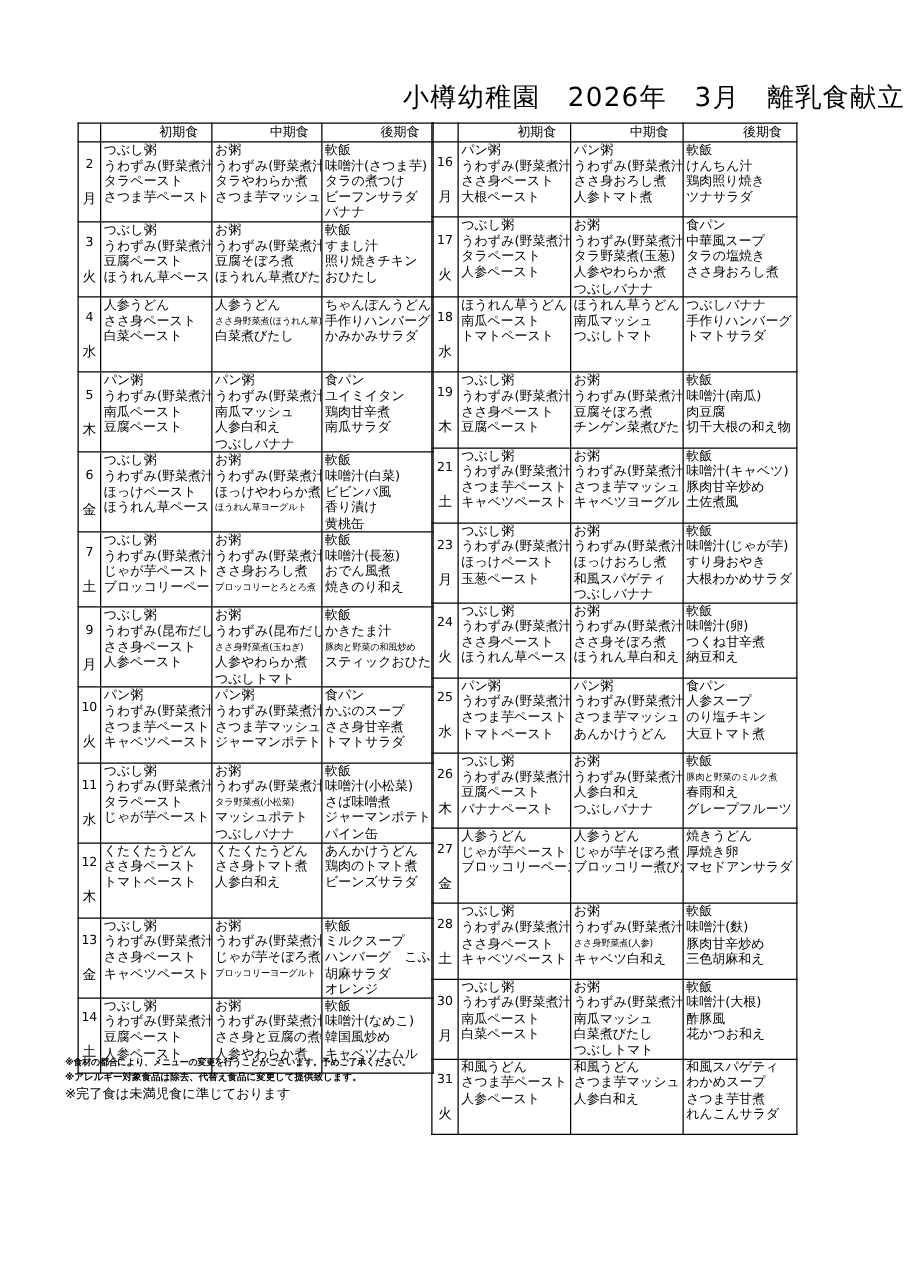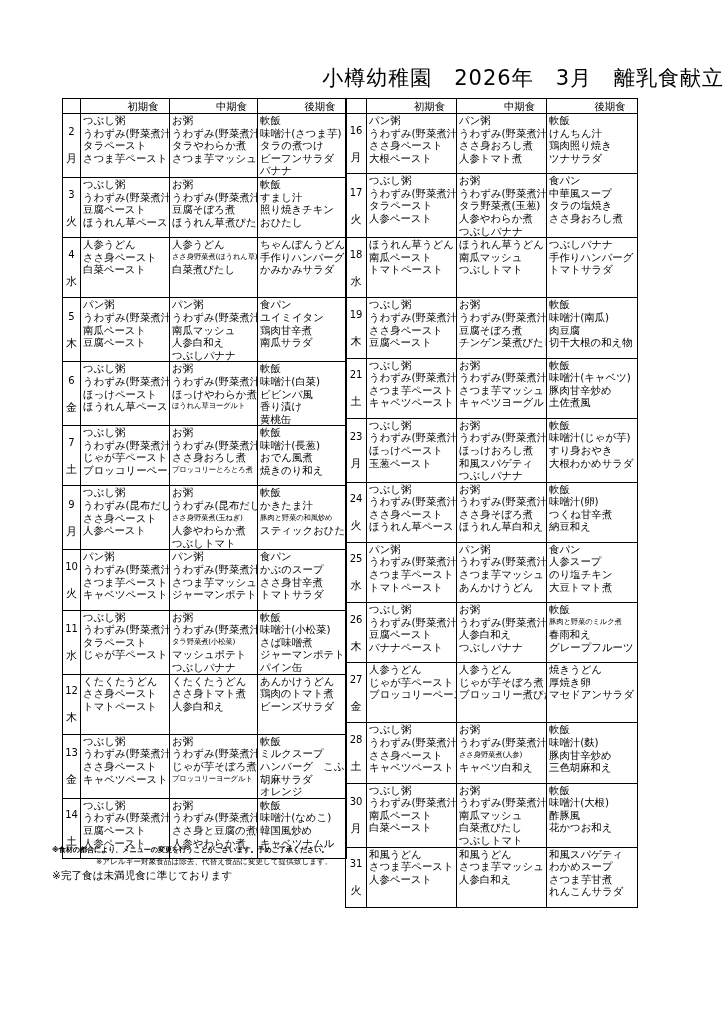--- a/index.html
+++ b/index.html
@@ -23,21 +23,21 @@
     table.menu td.day .num { display: block; margin-bottom: 14px; }
     table.menu td.day .wd { display: block; font-size: 11px; }
     table.menu td.meal { padding: 0 0 0 2px; }
     table.menu td.meal .item { display: block; }
     table.menu td.meal .item.small { font-size: 7.4px; letter-spacing: -0.2px; }
     table.menu tr.row td { height: 60.2px; }
     #left-table { left: 62px; top: 98px; width: 284px; border-left: 1px solid #000; }
     #right-table { left: 345px; top: 98px; width: 292px; }
     .notes { position: absolute; left: 52px; top: 844px; width: 284px; }
     .notes .n1 { font-size: 7.2px; font-weight: bold; line-height: 12px; white-space: nowrap; letter-spacing: -0.2px; }
-    .notes .n2 { font-size: 7.6px; font-weight: normal; line-height: 12px; white-space: nowrap; margin-left: 44px; }
+    .notes .n2 { font-size: 7.6px; font-weight: bold; line-height: 12px; white-space: nowrap; }
     .notes .n3 { font-size: 10.6px; font-weight: normal; line-height: 14px; white-space: nowrap; }
   </style>
 </head>
 <body>
 
 <div class="title">小樽幼稚園　2026年　3月　離乳食献立</div>
 
 <table class="menu" id="left-table">
   <colgroup>
     <col style="width:18px">

